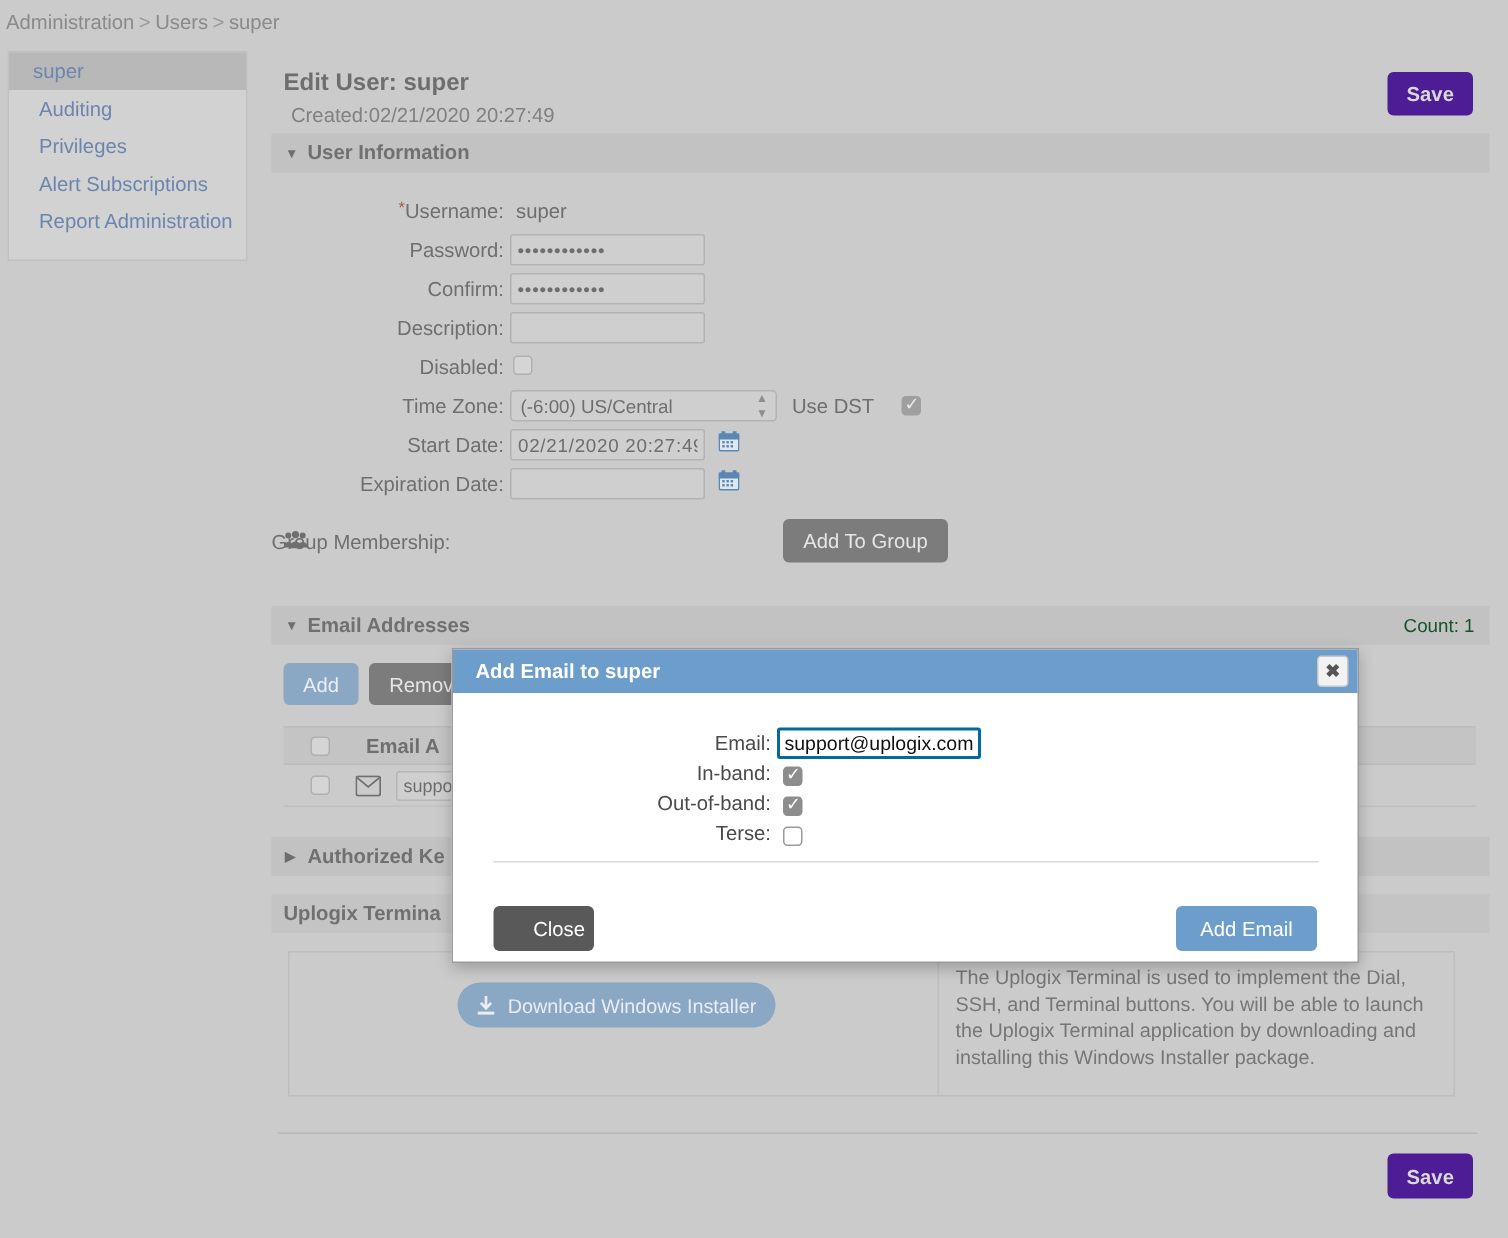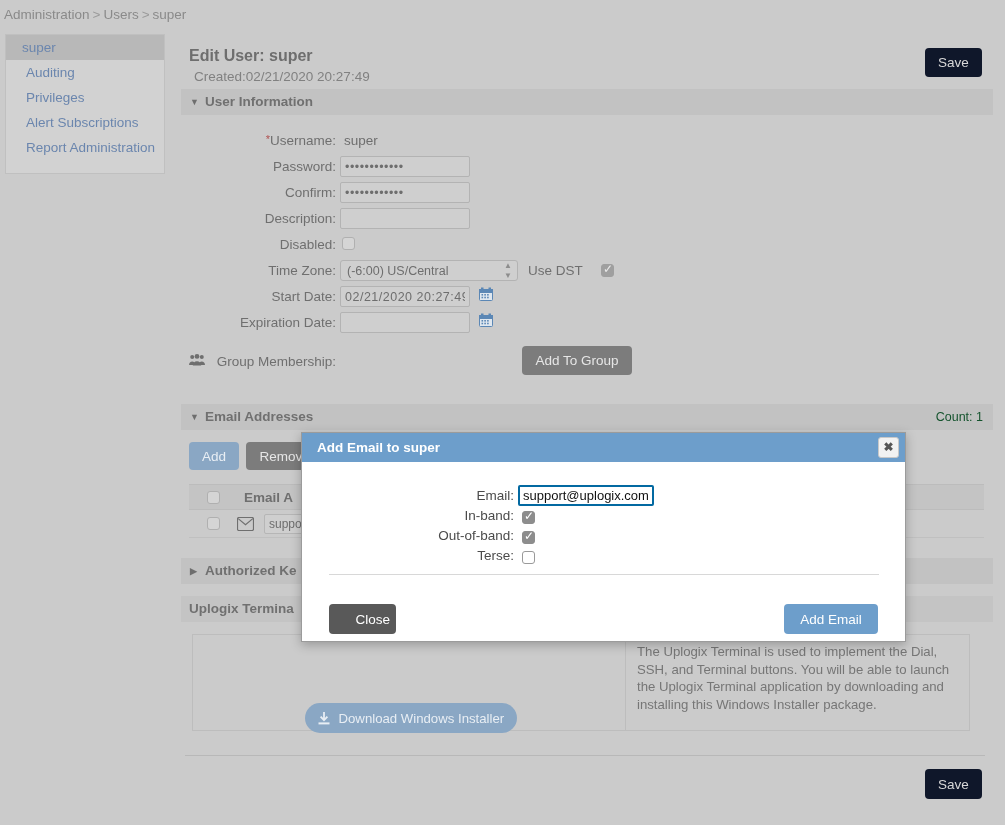--- a/index.html
+++ b/index.html
@@ -47,21 +47,21 @@
   }
   .page-sub {
     position: absolute; left: 13px; top: 38px;
     font-size: 13.5px; color: #818181;
   }
   .btn {
     display: inline-block; border: none; border-radius: 4px;
     font-family: "Liberation Sans", sans-serif;
     cursor: pointer; text-align: center; white-space: nowrap;
   }
-  .btn-grey    { background: #0f172a; color: #d8d8d8; }
+  .btn-grey    { background: #4c1d95; color: #d8d8d8; font-weight: bold; }
   .btn-dgrey   { background: #7c7c7c; color: #e6e6e6; }
   .btn-lgrey   { background: #bcbcbc; color: #d6d6d6; }
   .btn-blue    { background: #8aa7c4; color: #e8eef4; }
   .btn-dark    { background: #595959; color: #ffffff; }
   .btn-primary { background: #6d9ecb; color: #ffffff; }
 
   .save-top {
     position: absolute; right: 11px; top: 17px;
     width: 57px; height: 29px; font-size: 13.5px; border-radius: 4px;
   }
@@ -122,21 +122,21 @@
   .dstchk { position: absolute; left: 420px; top: 3px; }
   .cal {
     position: absolute; left: 298px; top: 0px; width: 14px; height: 15px;
     cursor: pointer;
   }
   .cal svg { display: block; }
 
   .grow { position: relative; height: 36px; margin-top: 10px; }
   .glabel {
     position: absolute; left: 0; width: 155px; top: 8px;
-    text-align: right; font-size: 13.5px; color: #6f6f6f;
+    font-size: 13.5px; color: #6f6f6f;
   }
   .gicon { position: absolute; left: 8px; top: 8px; width: 16px; height: 12px; }
   .btn-showgrp {
     position: absolute; left: 159px; top: 0; width: 180px; height: 29px;
     font-size: 13.5px;
   }
   .btn-addgrp {
     position: absolute; left: 341px; top: 0; width: 110px; height: 29px;
     font-size: 13.5px;
   }
@@ -190,21 +190,20 @@
   .term-right {
     position: absolute; left: 432px; top: 0; width: 345px; height: 95px;
     border-left: 1px solid #bdbdbd;
     padding: 8px 12px 0 11px;
     font-size: 13.2px; line-height: 17.5px; color: #767676;
   }
   .btn-dl {
     position: absolute; left: 112px; top: 20px;
     width: 212px; height: 30px; font-size: 13.2px;
     border-radius: 15px;
-    margin-top: 48px;
   }
   .btn-dl .dlicon { margin-right: 5px; }
 
   .foot-rule {
     margin-top: 24px; margin-left: 4px;
     width: 800px; height: 1px; background: #b8b8b8;
   }
   .save-bottom {
     position: absolute; right: 11px; top: 738px;
     width: 57px; height: 30px; font-size: 13.5px;

